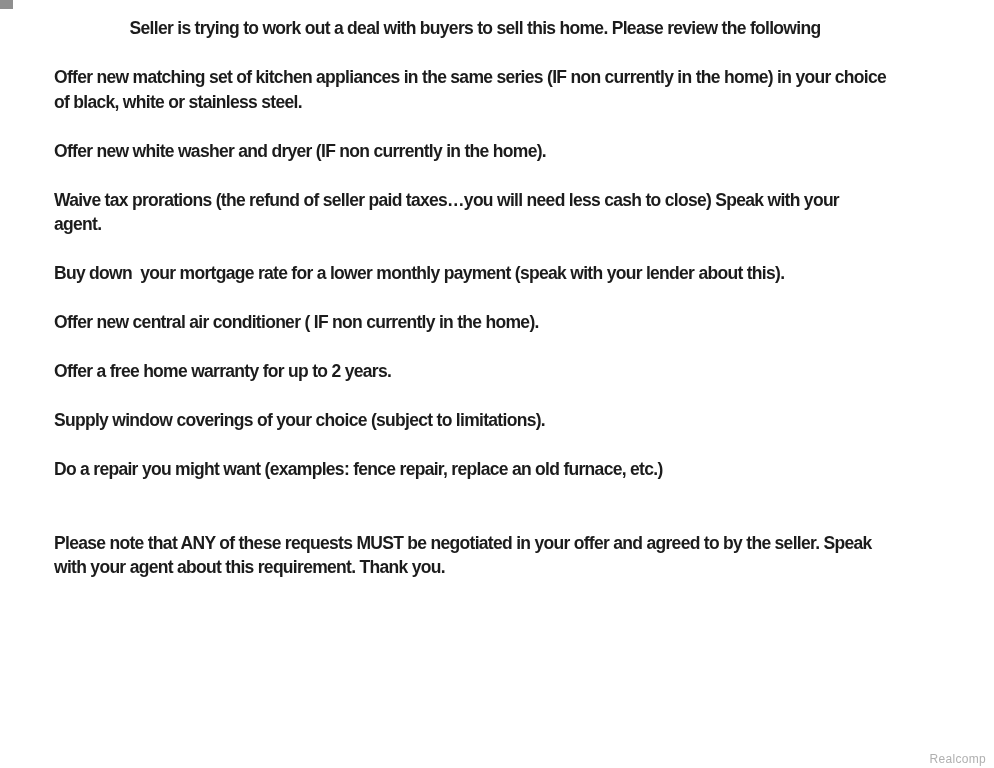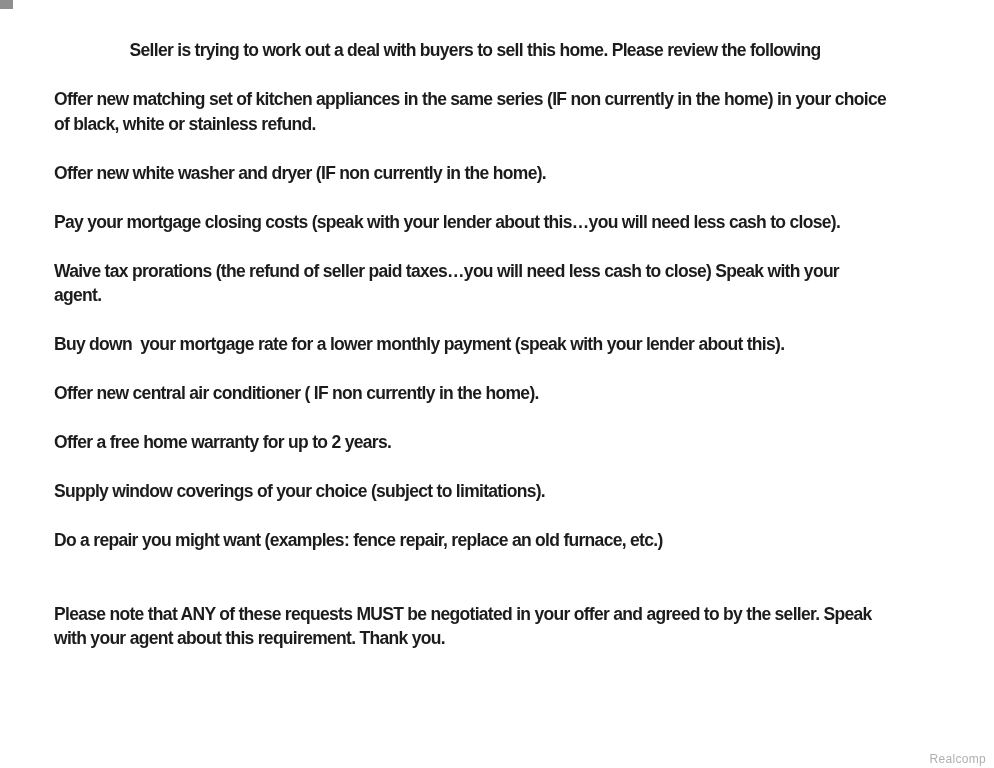--- a/index.html
+++ b/index.html
@@ -13,21 +13,21 @@
     overflow: hidden;
     position: relative;
     font-family: "Liberation Sans", sans-serif;
   }
   .doc {
     position: absolute;
     top: 0; left: 0;
     width: 932px;
     height: 768px;
     box-sizing: border-box;
-    padding: 38px 20px 0 54px;
+    padding: 16px 20px 0 54px;
     color: var(--text, #1c1c1c);
     font-weight: bold;
     font-size: 17.5px;
     line-height: 24.5px;
     letter-spacing: -0.7px;
   }
   .header {
     text-align: center;
     margin: 0 0 24.5px 0;
     padding-right: 16px; 
@@ -66,23 +66,22 @@
 <body>
 
 <div class="corner-mark"></div>
 
 <div class="doc">
   <div class="header">
     <div class="header-line">Seller is trying to work out a deal with buyers to sell this home. Please review the following</div>
   </div>
 
   <div class="para">Offer new matching set of kitchen appliances in the same series (IF non currently in the home) in your choice
-of black, white or stainless refund.</div>
+of black, white or stainless steel.</div>
   <div class="para">Offer new white washer and dryer (IF non currently in the home).</div>
-  <div class="para">Pay your mortgage closing costs (speak with your lender about this…you will need less cash to close).</div>
   <div class="para">Waive tax prorations (the refund of seller paid taxes…you will need less cash to close) Speak with your
 agent.</div>
   <div class="para">Buy down  your mortgage rate for a lower monthly payment (speak with your lender about this).</div>
   <div class="para">Offer new central air conditioner ( IF non currently in the home).</div>
   <div class="para">Offer a free home warranty for up to 2 years.</div>
   <div class="para">Supply window coverings of your choice (subject to limitations).</div>
   <div class="para">Do a repair you might want (examples: fence repair, replace an old furnace, etc.)</div>
 
   <div class="closing">Please note that ANY of these requests MUST be negotiated in your offer and agreed to by the seller. Speak
 with your agent about this requirement. Thank you.</div>

